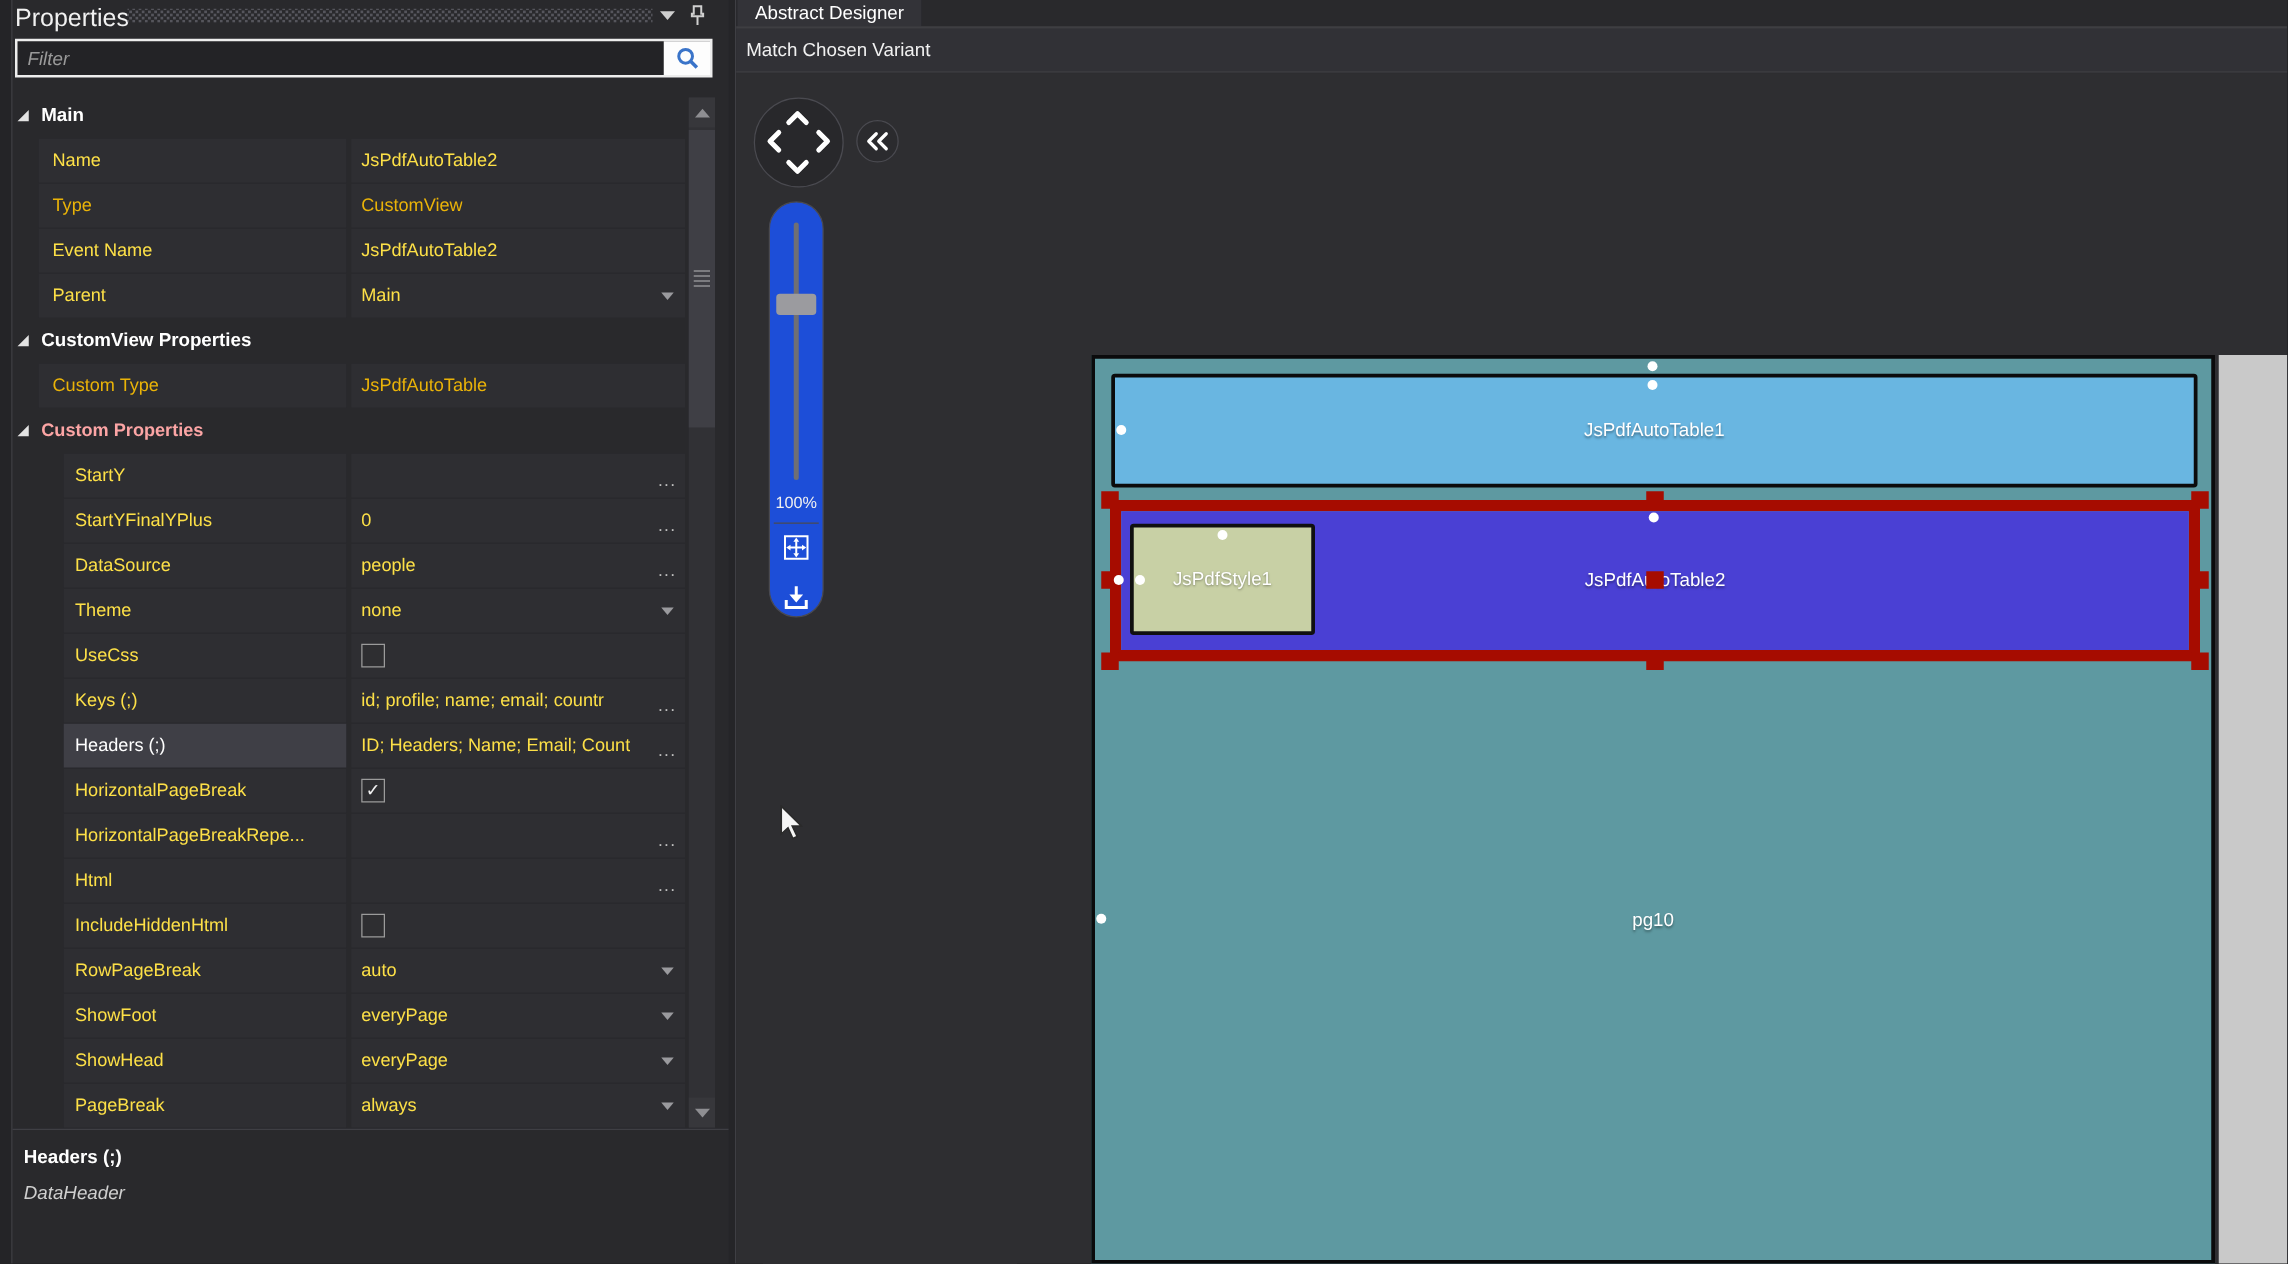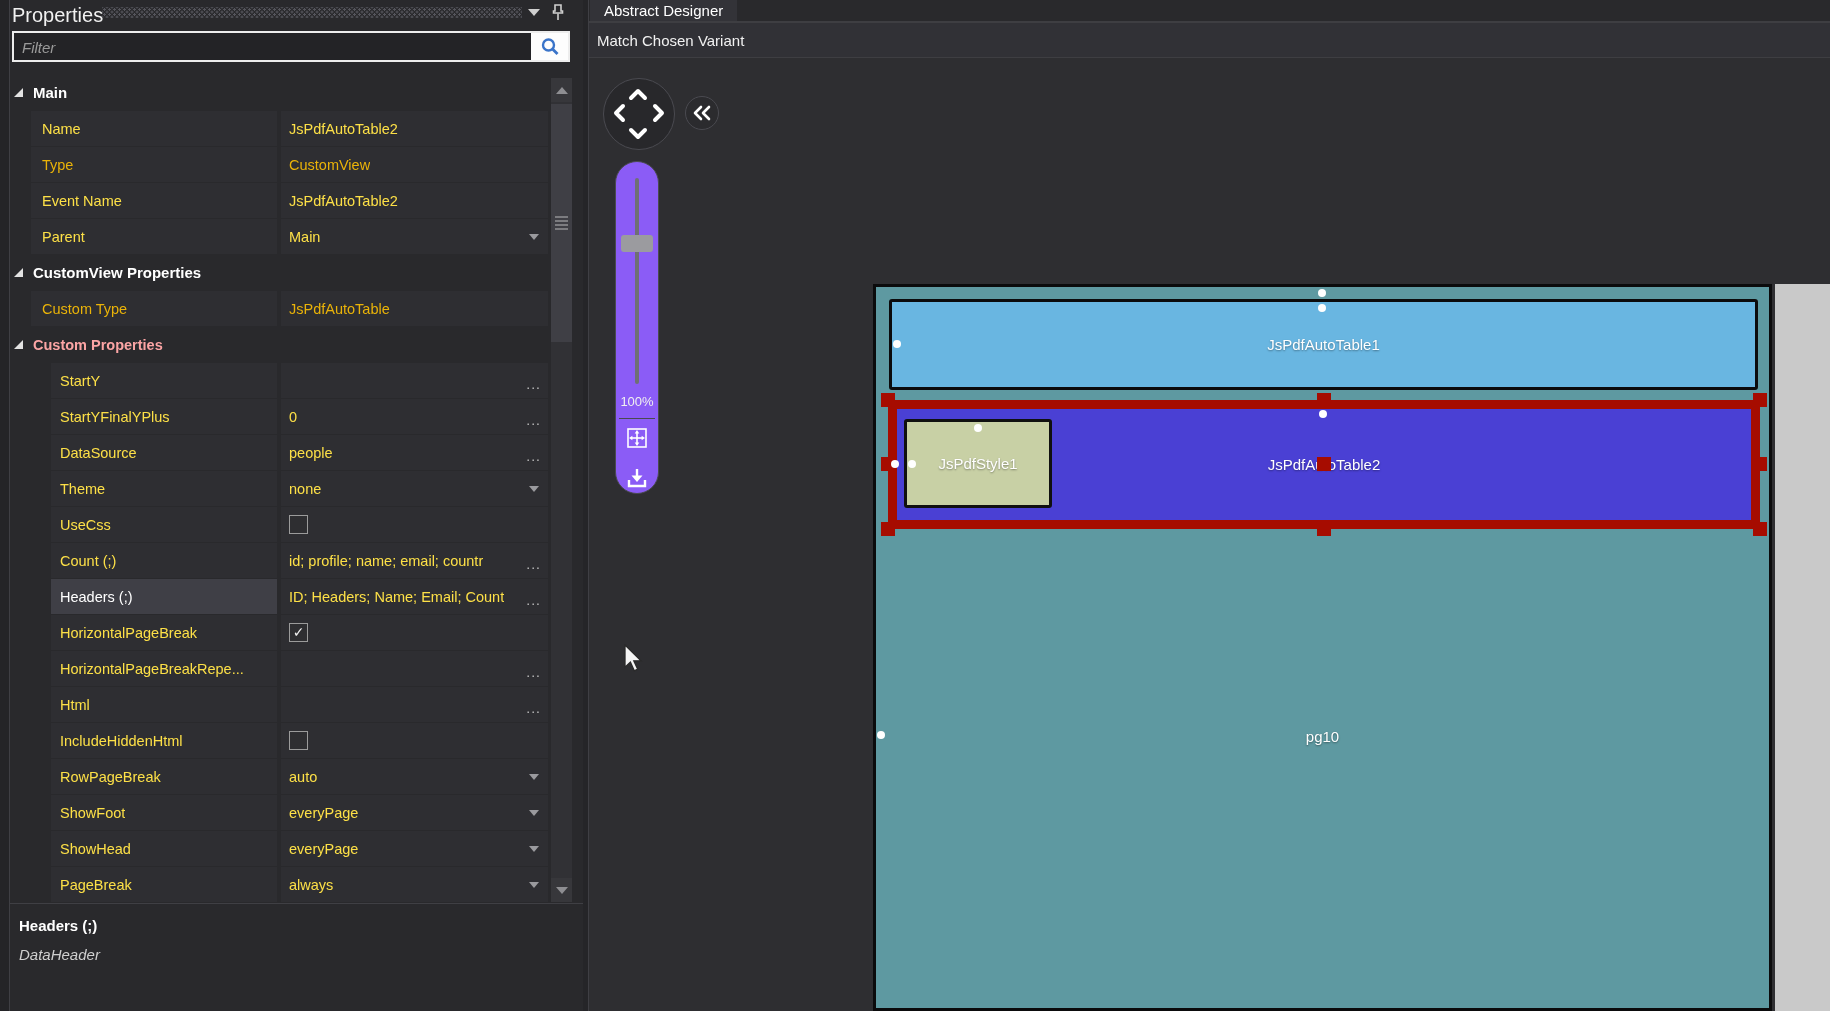--- a/index.html
+++ b/index.html
@@ -79,21 +79,21 @@
       display:flex;align-items:center;padding-left:8px;box-sizing:border-box;
       color:#f1f1f1;font-size:15px;border-bottom:1px solid #3e3e42;}
   #canvas{left:589px;top:59px;width:1241px;height:952px;background:#2e2e31;}
 
   
   #nav-pad{left:603px;top:78px;width:70px;height:70px;border-radius:50%;
       background:#28282b;border:1px solid #4a4a50;}
   #collapse-btn{left:685px;top:96px;width:32px;height:32px;border-radius:50%;
       background:#2b2b2e;border:1px solid #4a4a50;display:flex;align-items:center;justify-content:center;}
   #zoom-housing{left:615px;top:161px;width:44px;height:333px;border-radius:22px;
-      background:#8b5cf6;border:1px solid #4a4a50;box-sizing:border-box;}
+      background:#1d4ed8;border:1px solid #4a4a50;box-sizing:border-box;}
   #zoom-track{position:absolute;left:19px;top:16px;width:4px;height:206px;background:#6f6f74;border-radius:2px;}
   #zoom-thumb{position:absolute;left:5px;top:73px;width:32px;height:17px;background:#9b9b9f;border-radius:3px;}
   #zoom-label{position:absolute;left:0;top:232px;width:100%;text-align:center;color:#f0f0f0;font-size:13px;}
   #zoom-sep{position:absolute;left:3px;top:256px;width:36px;height:1px;background:#4a4a50;}
   .hbtn{position:absolute;left:8px;width:26px;height:26px;display:flex;align-items:center;justify-content:center;}
   #fit-btn{top:263px;} #import-btn{top:303px;}
 
   
   #gray-area{left:1775px;top:284px;width:55px;height:727px;}
   #page-shape{left:873px;top:284px;width:899px;height:727px;border:3px solid #0b0b0c;box-sizing:border-box;}
@@ -241,21 +241,21 @@
         <div class="prow item indent">
           <div class="cell lcell">
             <span class="lbl">UseCss</span>
           </div>
           <div class="cell vcell">
             <span class="cb"></span>
           </div>
         </div>
         <div class="prow item indent">
           <div class="cell lcell">
-            <span class="lbl">Count (;)</span>
+            <span class="lbl">Keys (;)</span>
           </div>
           <div class="cell vcell">
             <span class="val">id; profile; name; email; countr</span>
             <span class="dots">...</span>
           </div>
         </div>
         <div class="prow item indent selected">
           <div class="cell lcell">
             <span class="lbl">Headers (;)</span>
           </div>

